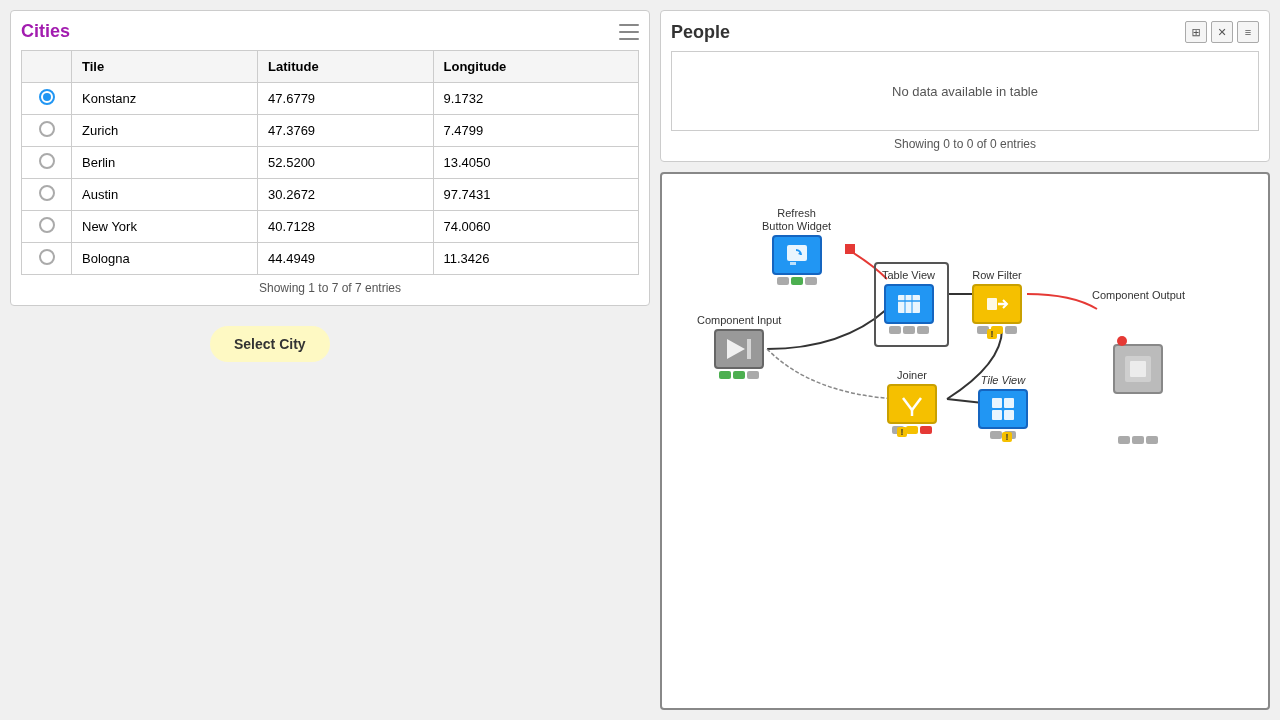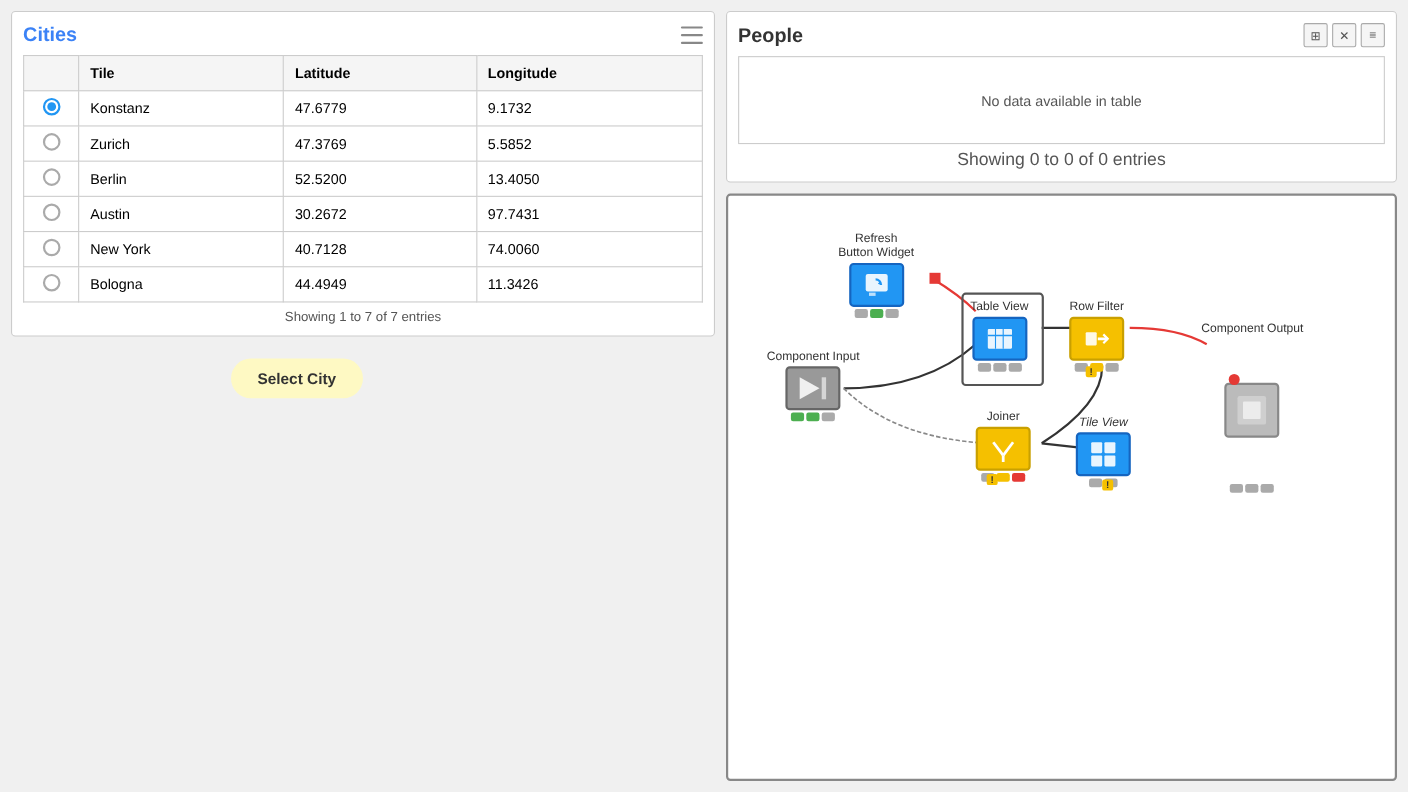--- a/index.html
+++ b/index.html
@@ -43,21 +43,21 @@
     }
     .widget-header {
       display: flex;
       align-items: center;
       justify-content: space-between;
       margin-bottom: 8px;
     }
     .widget-title {
       font-size: 18px;
       font-weight: bold;
-      color: #3b82f6;
+      color: #a21caf;
     }
     .widget-menu-icon {
       width: 20px;
       height: 16px;
       display: flex;
       flex-direction: column;
       justify-content: space-between;
       cursor: pointer;
     }
     .widget-menu-icon span {
@@ -183,21 +183,21 @@
       justify-content: center;
     }
     .no-data-text {
       color: #555;
       font-size: 13px;
     }
     .people-showing {
       text-align: center;
       color: #555;
       margin-top: 6px;
-      font-size: 16px;
+      font-size: 12px;
     }
 
     
     .workflow-container {
       background: white;
       border: 2px solid #888;
       border-radius: 4px;
       position: relative;
       height: 310px;
       overflow: hidden;
@@ -296,21 +296,21 @@
         <tr>
               <td><div class="radio-btn selected"></div></td>
               <td>Konstanz</td>
               <td>47.6779</td>
               <td>9.1732</td>
             </tr>
             <tr>
               <td><div class="radio-btn"></div></td>
               <td>Zurich</td>
               <td>47.3769</td>
-              <td>5.5852</td>
+              <td>7.4799</td>
             </tr>
             <tr>
               <td><div class="radio-btn"></div></td>
               <td>Berlin</td>
               <td>52.5200</td>
               <td>13.4050</td>
             </tr>
             <tr>
               <td><div class="radio-btn"></div></td>
               <td>Austin</td>

